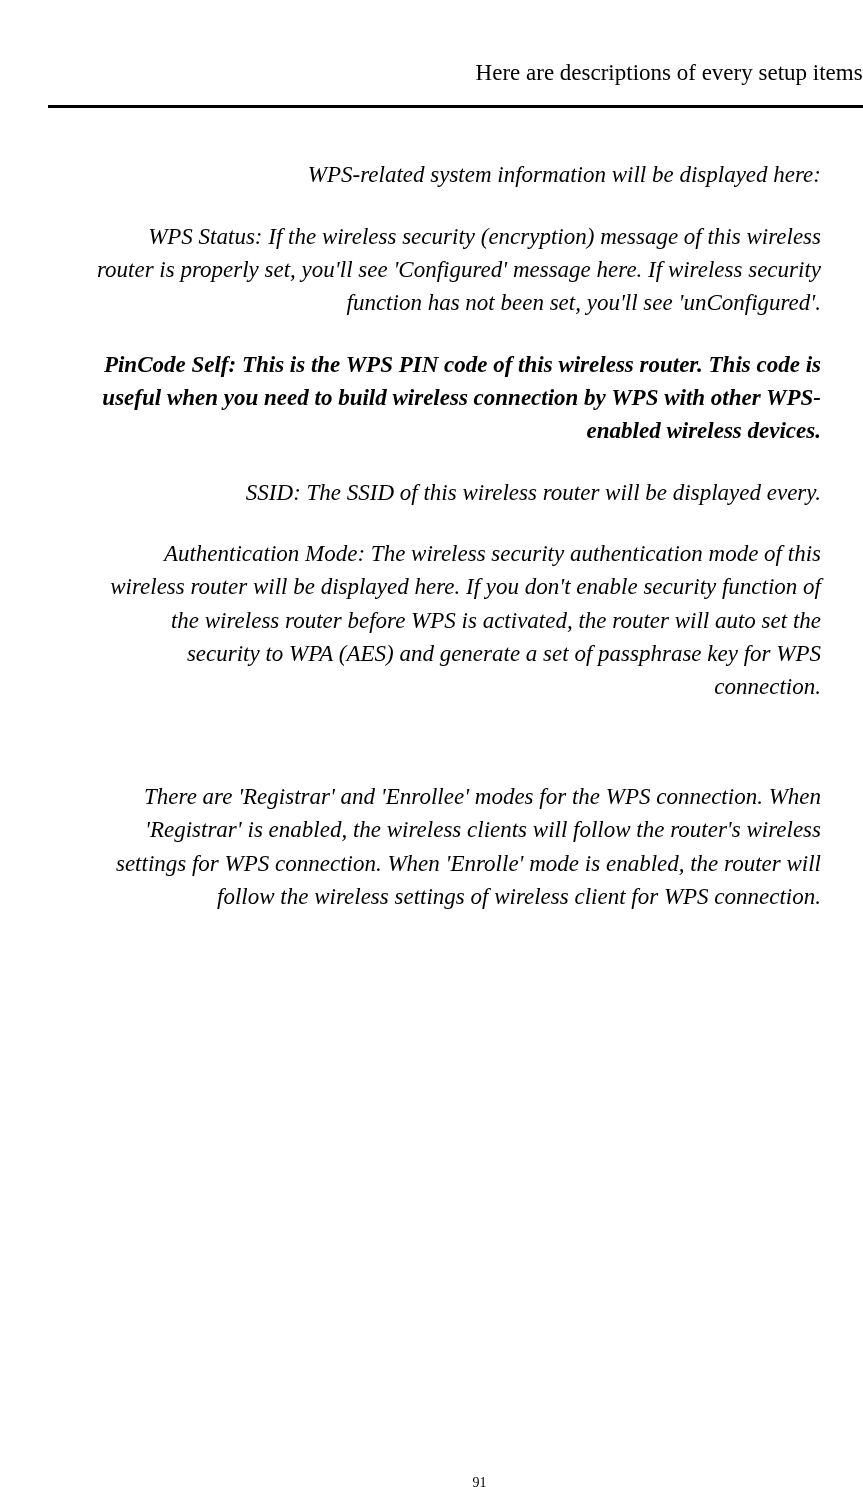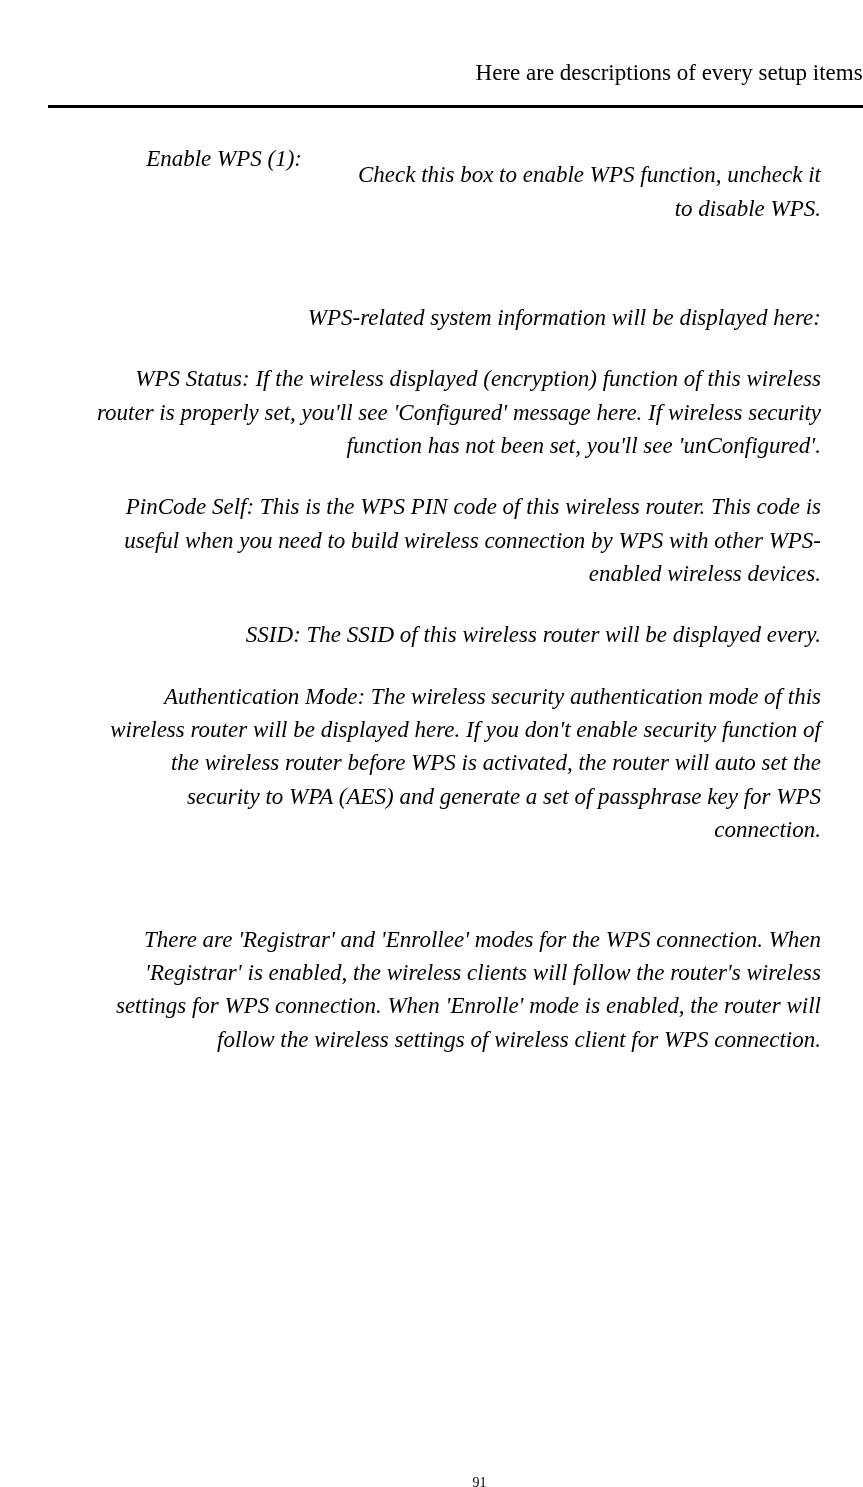--- a/index.html
+++ b/index.html
@@ -52,40 +52,35 @@
     .page-number {
       position: absolute;
       bottom: 10px;
       left: 50%;
       transform: translateX(-50%);
       font-size: 14px;
       font-style: normal;
     }
     .indent-left {
       margin-left: -6px;
+      font-weight: bold;
     }
   </style>
 </head>
 <body>
 
 <div class="intro">Here are descriptions of every setup items:</div>
 <hr class="divider">
 
 <div class="content">
-  <div class="item">
-    <div class="label">Enable WPS (1):</div>
-    <div class="desc-col">
-      <div class="desc">Check this box to enable WPS function, uncheck it to disable WPS.</div>
-    </div>
-  </div>
 
   <div class="item">
     <div class="desc-col">
       <div class="desc">WPS-related system information will be displayed here:</div>
-      <div class="desc">WPS Status: If the wireless displayed (encryption) function of this wireless router is properly set, you'll see 'Configured' message here. If wireless security function has not been set, you'll see 'unConfigured'.</div>
+      <div class="desc">WPS Status: If the wireless security (encryption) message of this wireless router is properly set, you'll see 'Configured' message here. If wireless security function has not been set, you'll see 'unConfigured'.</div>
       <div class="desc indent-left">PinCode Self: This is the WPS PIN code of this wireless router. This code is useful when you need to build wireless connection by WPS with other WPS-enabled wireless devices.</div>
       <div class="desc">SSID: The SSID of this wireless router will be displayed every.</div>
       <div class="desc">Authentication Mode: The wireless security authentication mode of this wireless router will be displayed here. If you don't enable security function of the wireless router before WPS is activated, the router will auto set the security to WPA (AES) and generate a set of passphrase key for WPS connection.</div>
     </div>
   </div>
 
   <div class="item">
     <div class="desc-col">
       <div class="desc">There are 'Registrar' and 'Enrollee' modes for the WPS connection. When 'Registrar' is enabled, the wireless clients will follow the router's wireless settings for WPS connection. When 'Enrolle' mode is enabled, the router will follow the wireless settings of wireless client for WPS connection.</div>
     </div>

